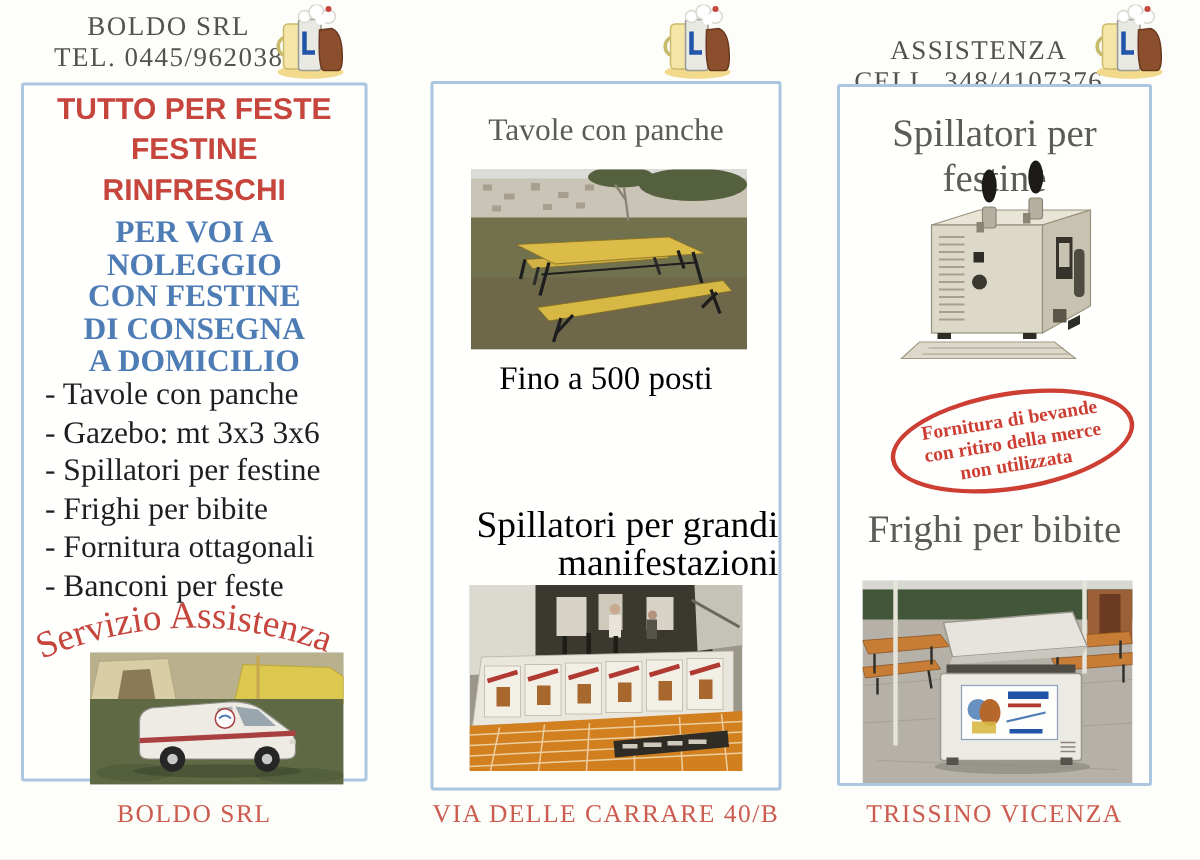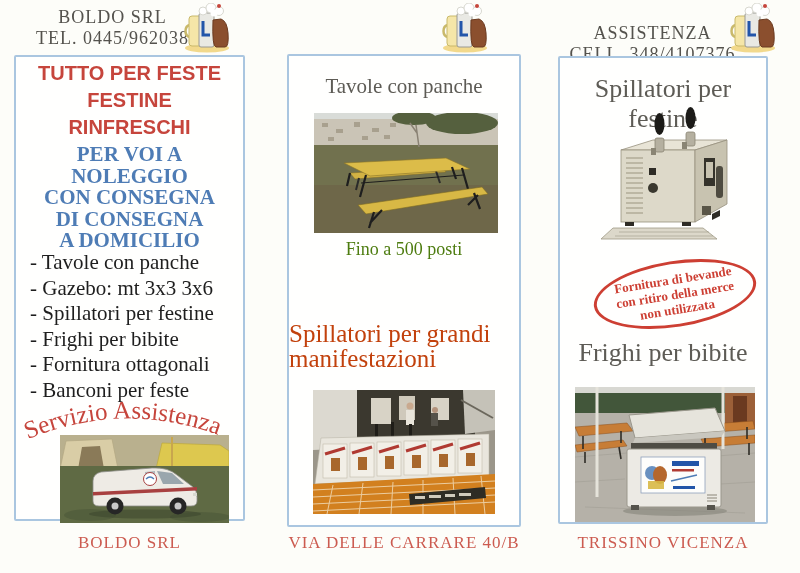--- a/index.html
+++ b/index.html
@@ -25,22 +25,22 @@
     font-family:"Liberation Sans",sans-serif;font-weight:bold;font-size:20px;line-height:27px;color:#c6453c;}
   .subhead{position:absolute;left:0;top:87px;width:100%;text-align:center;
     font-weight:bold;font-size:21px;line-height:21.5px;color:#4e7cb5;}
   .rental-list{position:absolute;left:14px;top:193px;width:210px;
     font-size:21px;line-height:25.5px;color:#1e1e1e;white-space:nowrap;}
   .script-arc{position:absolute;left:2px;top:334px;}
   .van-photo{position:absolute;left:44px;top:378px;width:169px;height:88px;}
   
   .m-title1{position:absolute;left:0;top:18px;width:100%;text-align:center;font-size:21px;color:#5d5b55;}
   .photo1{position:absolute;left:25px;top:57px;width:184px;height:120px;}
-  .m-note{position:absolute;left:0;top:183px;width:100%;text-align:center;font-size:18px;color:#4d7c0f;}
-  .m-title2{position:absolute;left:0;top:265px;width:100%;text-align:left;font-size:25px;line-height:25px;color:#c2410c;}
+  .m-note{position:absolute;left:0;top:183px;width:100%;text-align:center;font-size:22px;color:#000000;}
+  .m-title2{position:absolute;left:0;top:282px;width:100%;text-align:right;font-size:25px;line-height:25px;color:#000000;}
   .photo2{position:absolute;left:24px;top:334px;width:182px;height:124px;}
   
   .r-title1{position:absolute;left:0;top:16px;width:100%;text-align:center;font-size:26px;color:#5d5b55;}
   .tap-photo{position:absolute;left:25px;top:44px;width:160px;height:140px;}
   .stamp{position:absolute;left:33px;top:203px;width:164px;height:66px;border:3px solid #cd3f33;border-radius:50%;
     transform:rotate(-9deg);display:flex;flex-direction:column;justify-content:center;text-align:center;
     font-weight:bold;font-size:13px;line-height:15px;color:#cd3f33;box-sizing:border-box;}
   .r-title2{position:absolute;left:0;top:280px;width:100%;text-align:center;font-size:26px;color:#5d5b55;}
   .freezer-photo{position:absolute;left:15px;top:329px;width:180px;height:135px;}
   
@@ -106,21 +106,21 @@
 
   <div class="panel panel-left">
     <div class="headline">
       <div>TUTTO PER FESTE</div>
       <div>FESTINE</div>
       <div>RINFRESCHI</div>
     </div>
     <div class="subhead">
       <div>PER VOI A</div>
       <div>NOLEGGIO</div>
-      <div>CON CONSEGNA</div>
+      <div>CON FESTINE</div>
       <div>DI CONSEGNA</div>
       <div>A DOMICILIO</div>
     </div>
     <div class="rental-list">
       <div>- Tavole con panche</div>
       <div>- Gazebo: mt 3x3 3x6</div>
       <div>- Spillatori per festine</div>
       <div>- Frighi per bibite</div>
       <div>- Fornitura ottagonali</div>
     <div>- Banconi per feste</div>

